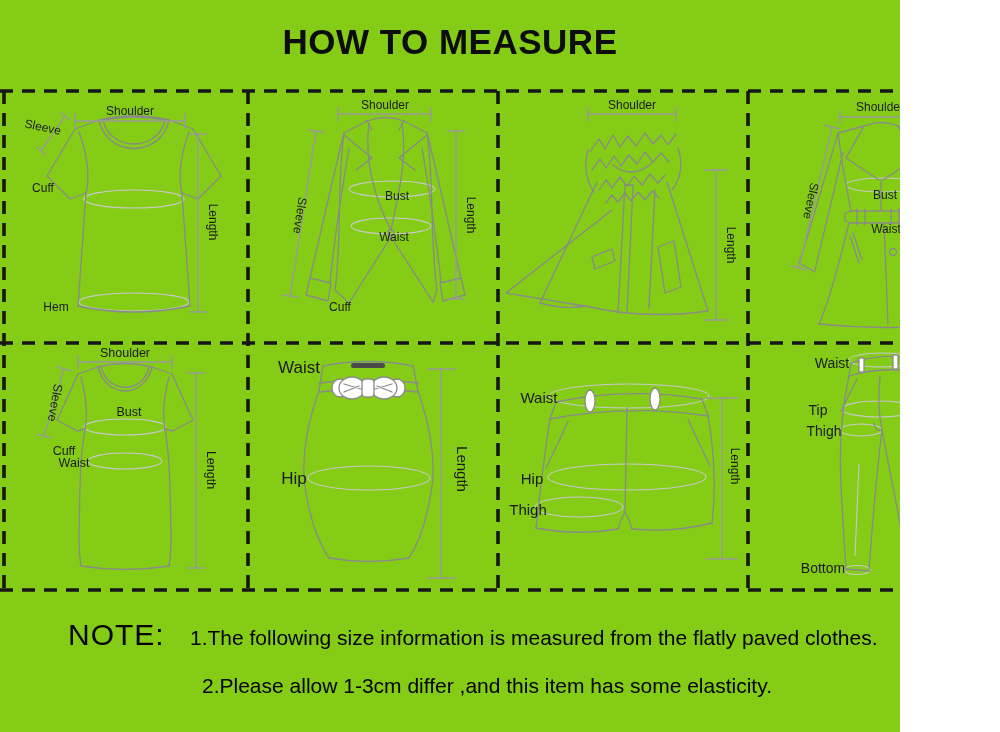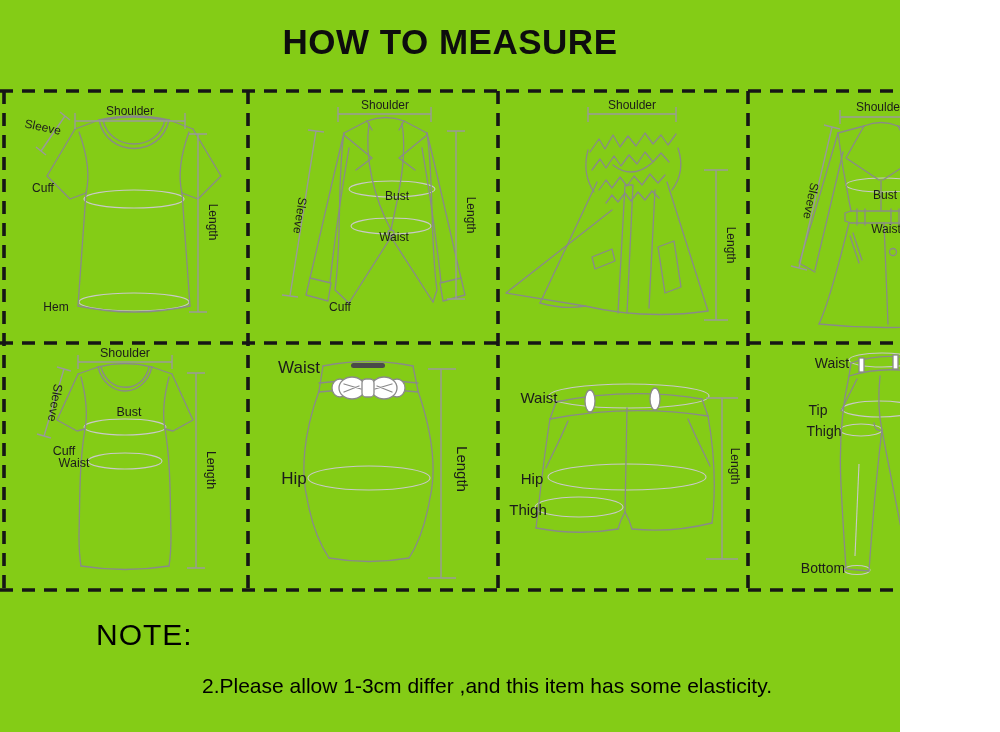--- a/index.html
+++ b/index.html
@@ -17,21 +17,21 @@
   .lbl-md{font-size:12.5px;}
   .lbl-p8{font-size:14px;}
   .lbl-lg{font-size:15px;}
   .lbl-xl{font-size:17px;}
   .garb{stroke:#8a8a8a;stroke-width:1.3;fill:none;stroke-linecap:round;stroke-linejoin:round;}
   .soft{stroke:#c9c9c9;stroke-width:1.1;fill:none;}
   .meas{stroke:#9a9a9a;stroke-width:1.4;fill:none;stroke-linecap:butt;}
   .grid{stroke:#161616;stroke-width:3.6;stroke-dasharray:13 9;fill:none;}
   .fillw{fill:#ffffff;stroke:#8a8a8a;stroke-width:1.3;}
   #note-heading{
-    position:absolute;left:68px;top:618px;font-size:30px;letter-spacing:1px;color:#000;margin-left:28px;
+    position:absolute;left:68px;top:618px;font-size:30px;letter-spacing:1px;color:#000;
   }
   .note-line{position:absolute;left:190px;font-size:21px;color:#000;white-space:nowrap;}
   #note-line-1{top:626px;}
   #note-line-2{top:674px;margin-left:12px;}
 </style>
 </head>
 <body>
 
 <div id="stage">
 
@@ -302,15 +302,16 @@
       </g>
       <text class="lbl-p8" x="832" y="368" text-anchor="middle">Waist</text>
       <text class="lbl-p8" x="818" y="415" text-anchor="middle">Tip</text>
       <text class="lbl-p8" x="824" y="436" text-anchor="middle">Thigh</text>
       <text class="lbl-p8" x="823" y="573" text-anchor="middle">Bottom</text>
       <text class="lbl" x="941" y="457" text-anchor="middle" transform="rotate(90 941 457)">Length</text>
     </g>
   </svg>
 
   <div id="note-heading">NOTE:</div>
+  <div id="note-line-1" class="note-line">1.The following size information is measured from the flatly paved clothes.</div>
   <div id="note-line-2" class="note-line">2.Please allow 1-3cm differ ,and this item has some elasticity.</div>
 
 </div>
 
 </body></html>

